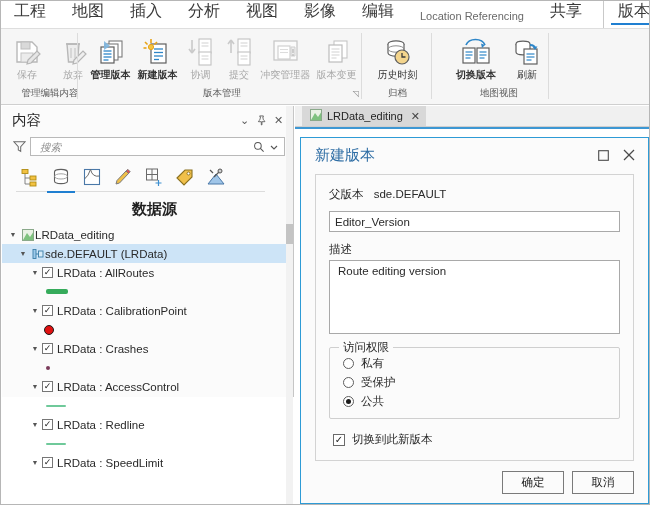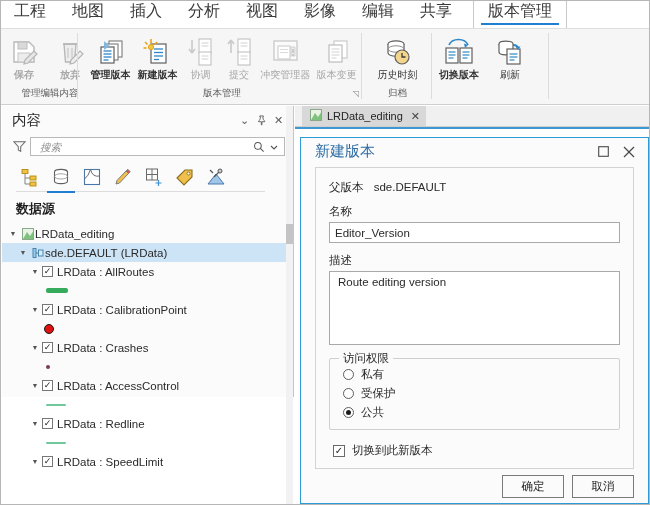--- a/index.html
+++ b/index.html
@@ -139,22 +139,23 @@
     content: ""; position: absolute; left: 14px; right: 28px; bottom: 0;
     height: 1px; background: #dcdcdc;
   }
   .tico { width: 24px; height: 24px; display:flex; align-items:center; justify-content:center; cursor: default; position: relative; }
   .tico.sel::after {
     content: ""; position: absolute; left: -2px; right: -2px; bottom: -4px;
     height: 2px; background: #1f7fd1; z-index: 2;
   }
 
   .src-title {
-    font-size: 13px; font-weight: bold; color: #1f1f1f;
+    font-size: 15px; font-weight: bold; color: #1f1f1f;
     padding: 8px 0 6px 14px;
+    text-align: center;
   }
 
   .tree { position: relative; }
   .tnode { display: flex; align-items: center; height: 19px; padding-left: 0; cursor: default; }
   .tnode.sel { background: #cde4f7; }
   .tnode .arrow {
     width: 14px; text-align: center; color: #555; font-size: 7px;
   }
   .tnode .nico { width: 15px; display: flex; align-items: center; justify-content: center; }
   .tnode .cb {
@@ -280,28 +281,29 @@
 <div id="app">
 
   <div class="ribbon-tabs">
     <div class="rtab">工程</div>
     <div class="rtab">地图</div>
     <div class="rtab">插入</div>
     <div class="rtab">分析</div>
     <div class="rtab">视图</div>
     <div class="rtab">影像</div>
     <div class="rtab">编辑</div>
+    <div class="rtab latin">Location Referencing</div>
     <div class="rtab">共享</div>
     <div class="rtab active">版本管理</div>
   </div>
 
   <div class="ribbon">
 
     <div class="rgroup" style="left:0px; width:98px;">
-      <div class="items" style="font-weight:bold;">
+      <div class="items" style="justify-content:center;">
         <div class="rbtn disabled">
           <div class="ico">
             <svg width="30" height="30" viewBox="0 0 30 30">
               <path d="M5 5 h15 l5 5 v15 h-20 z" fill="#fff" stroke="#b8b8b8" stroke-width="1.4"></path>
               <rect x="9" y="5" width="9" height="7" fill="#d9d9d9" stroke="#bdbdbd" stroke-width="1"></rect>
               <rect x="9" y="16" width="12" height="9" fill="#ececec" stroke="#c4c4c4" stroke-width="1"></rect>
               <path d="M16 23 l9-9 3 3 -9 9 -4 1 z" fill="#e6e6e6" stroke="#b5b5b5" stroke-width="1.2"></path>
             </svg>
           </div>
           <div class="cap">保存</div>
@@ -446,21 +448,21 @@
               <path d="M20 17 v4 h3.5" fill="none" stroke="#3b3b3b" stroke-width="1.3"></path>
             </svg>
           </div>
           <div class="cap">历史时刻</div>
         </div>
       </div>
       <div class="glabel">归档</div>
     </div>
     <div class="rsep" style="left:430px;"></div>
 
-    <div class="rgroup" style="left:426px; width:110px;">
+    <div class="rgroup" style="left:443px; width:110px;">
       <div class="items" style="justify-content:center;">
         <div class="rbtn wide">
           <div class="ico">
             <svg width="34" height="32" viewBox="0 0 34 32">
               <rect x="4" y="12" width="12" height="15" fill="#fff" stroke="#5f5f5f" stroke-width="1.2"></rect>
               <rect x="18" y="12" width="12" height="15" fill="#fff" stroke="#5f5f5f" stroke-width="1.2"></rect>
               <g stroke="#2e86c8" stroke-width="1.2">
                 <line x1="6.5" y1="16" x2="13.5" y2="16"></line>
                   <line x1="6.5" y1="19" x2="13.5" y2="19"></line>
                 <line x1="6.5" y1="22" x2="11.5" y2="22"></line>
@@ -485,20 +487,21 @@
                   <line x1="15.5" y1="21" x2="23.5" y2="21"></line>
                 <line x1="15.5" y1="24" x2="20.5" y2="24"></line>
               </g>
               <path d="M19 9 q5 0 5 4" fill="none" stroke="#2e86c8" stroke-width="1.8"></path>
               <path d="M24 14 l-2.5 -3.5 h5 z" fill="#2e86c8"></path>
             </svg>
           </div>
           <div class="cap">刷新</div>
         </div>
       </div>
+      <div class="glabel">地图视图</div>
     </div>
     <div class="rsep" style="left:547px;"></div>
   </div>
 
   <div class="pane">
     <div class="pane-header">
       <div class="pane-title">内容</div>
       <div class="pane-btn">⌄</div>
       <div class="pane-btn">
         <svg width="11" height="11" viewBox="0 0 12 12">
@@ -696,21 +699,20 @@
         </svg>
       </div>
     </div>
 
     <div class="dlg-body">
       <div class="fld-parent">
         <span>父版本</span>
         <span class="v">sde.DEFAULT</span>
       </div>
 
-      <div class="fld-lbl">名称</div>
       <input class="txt-input" type="text" value="Editor_Version" style="">
 
       <div class="spacer10"></div>
 
       <div class="fld-lbl">描述</div>
       <textarea class="txt-area" style="">Route editing version</textarea>
 
       <div class="gbox">
         <div class="gbox-lbl">访问权限</div>
         <div class="radio-row">

